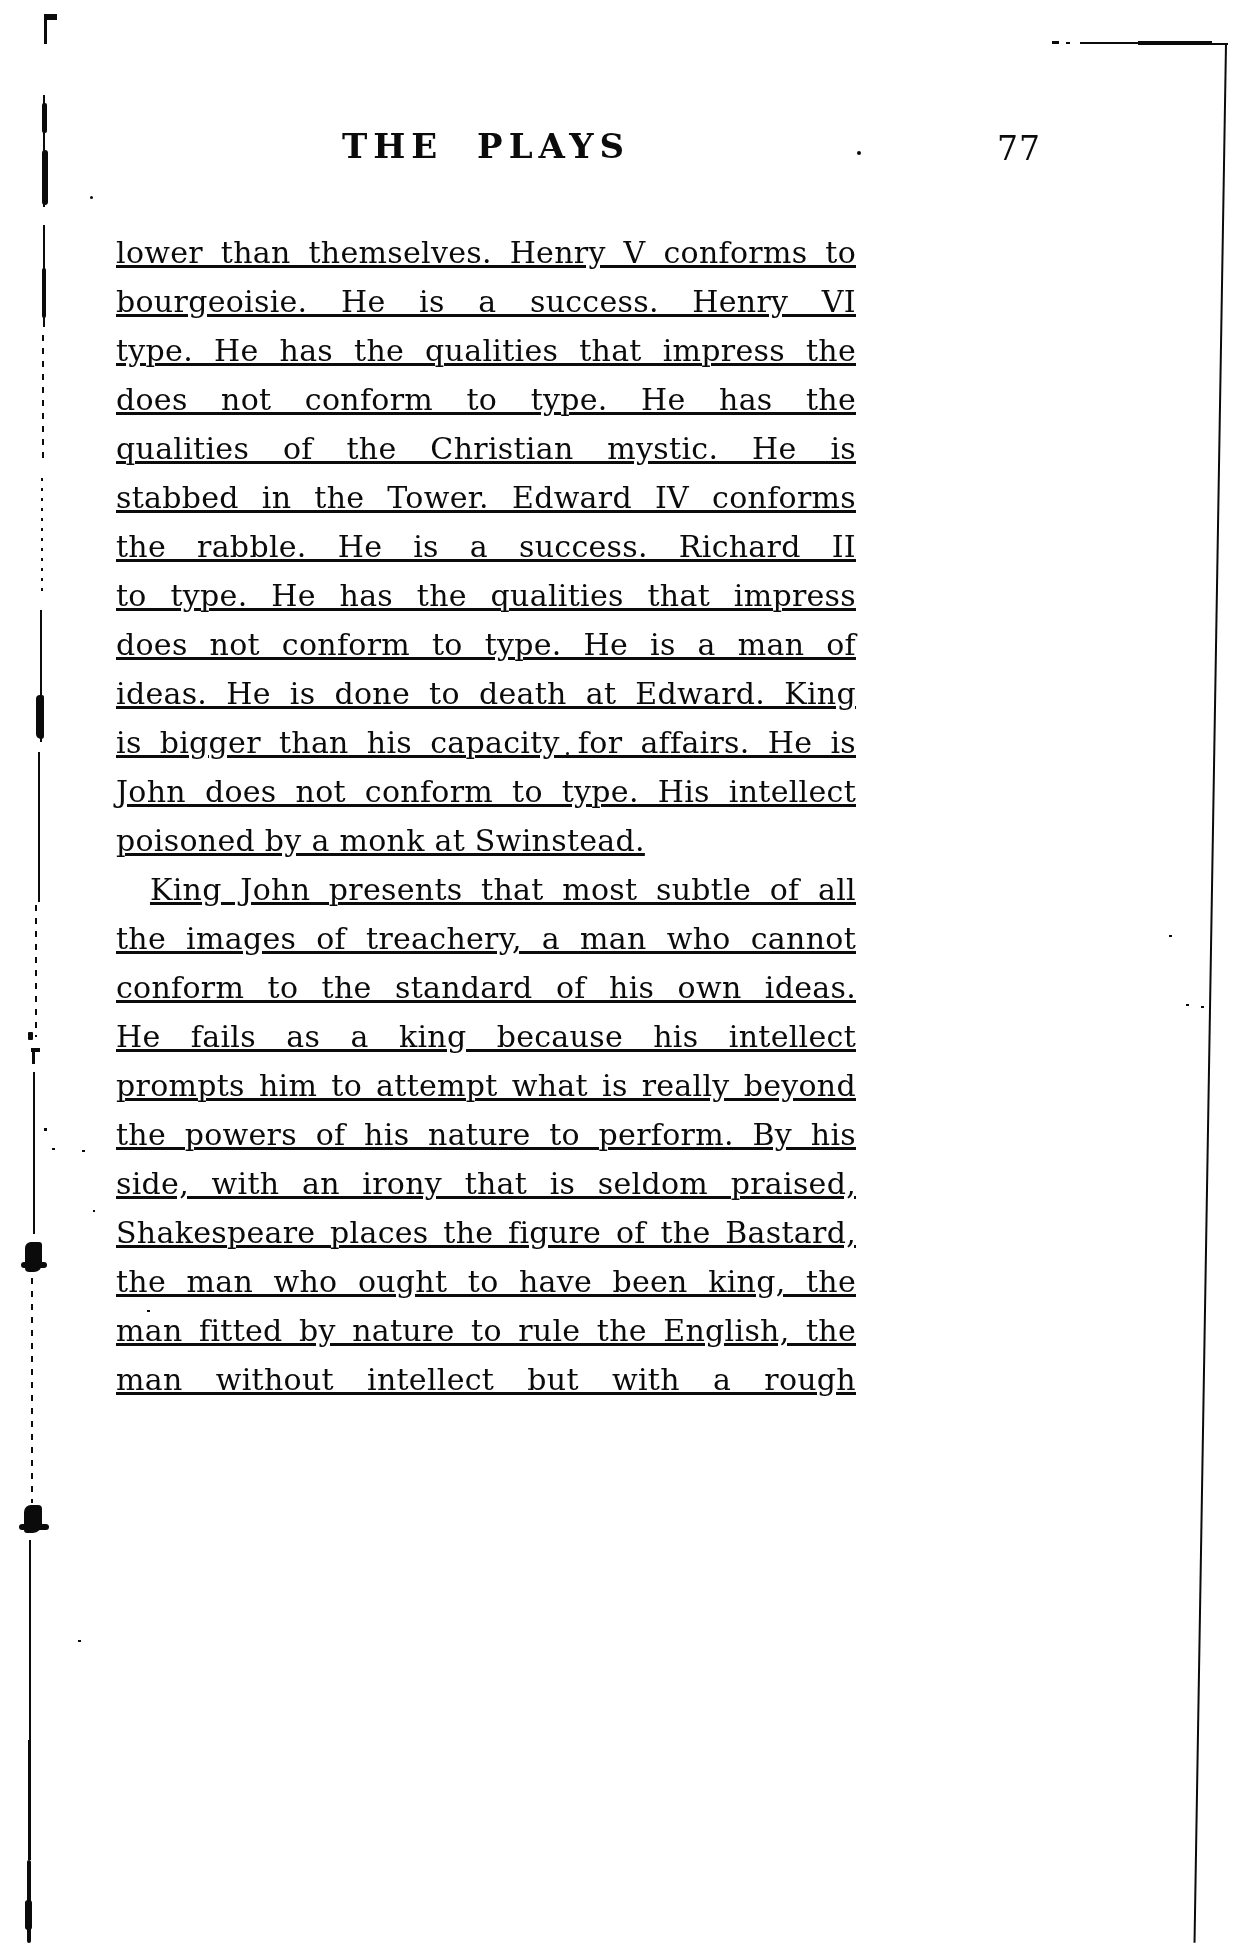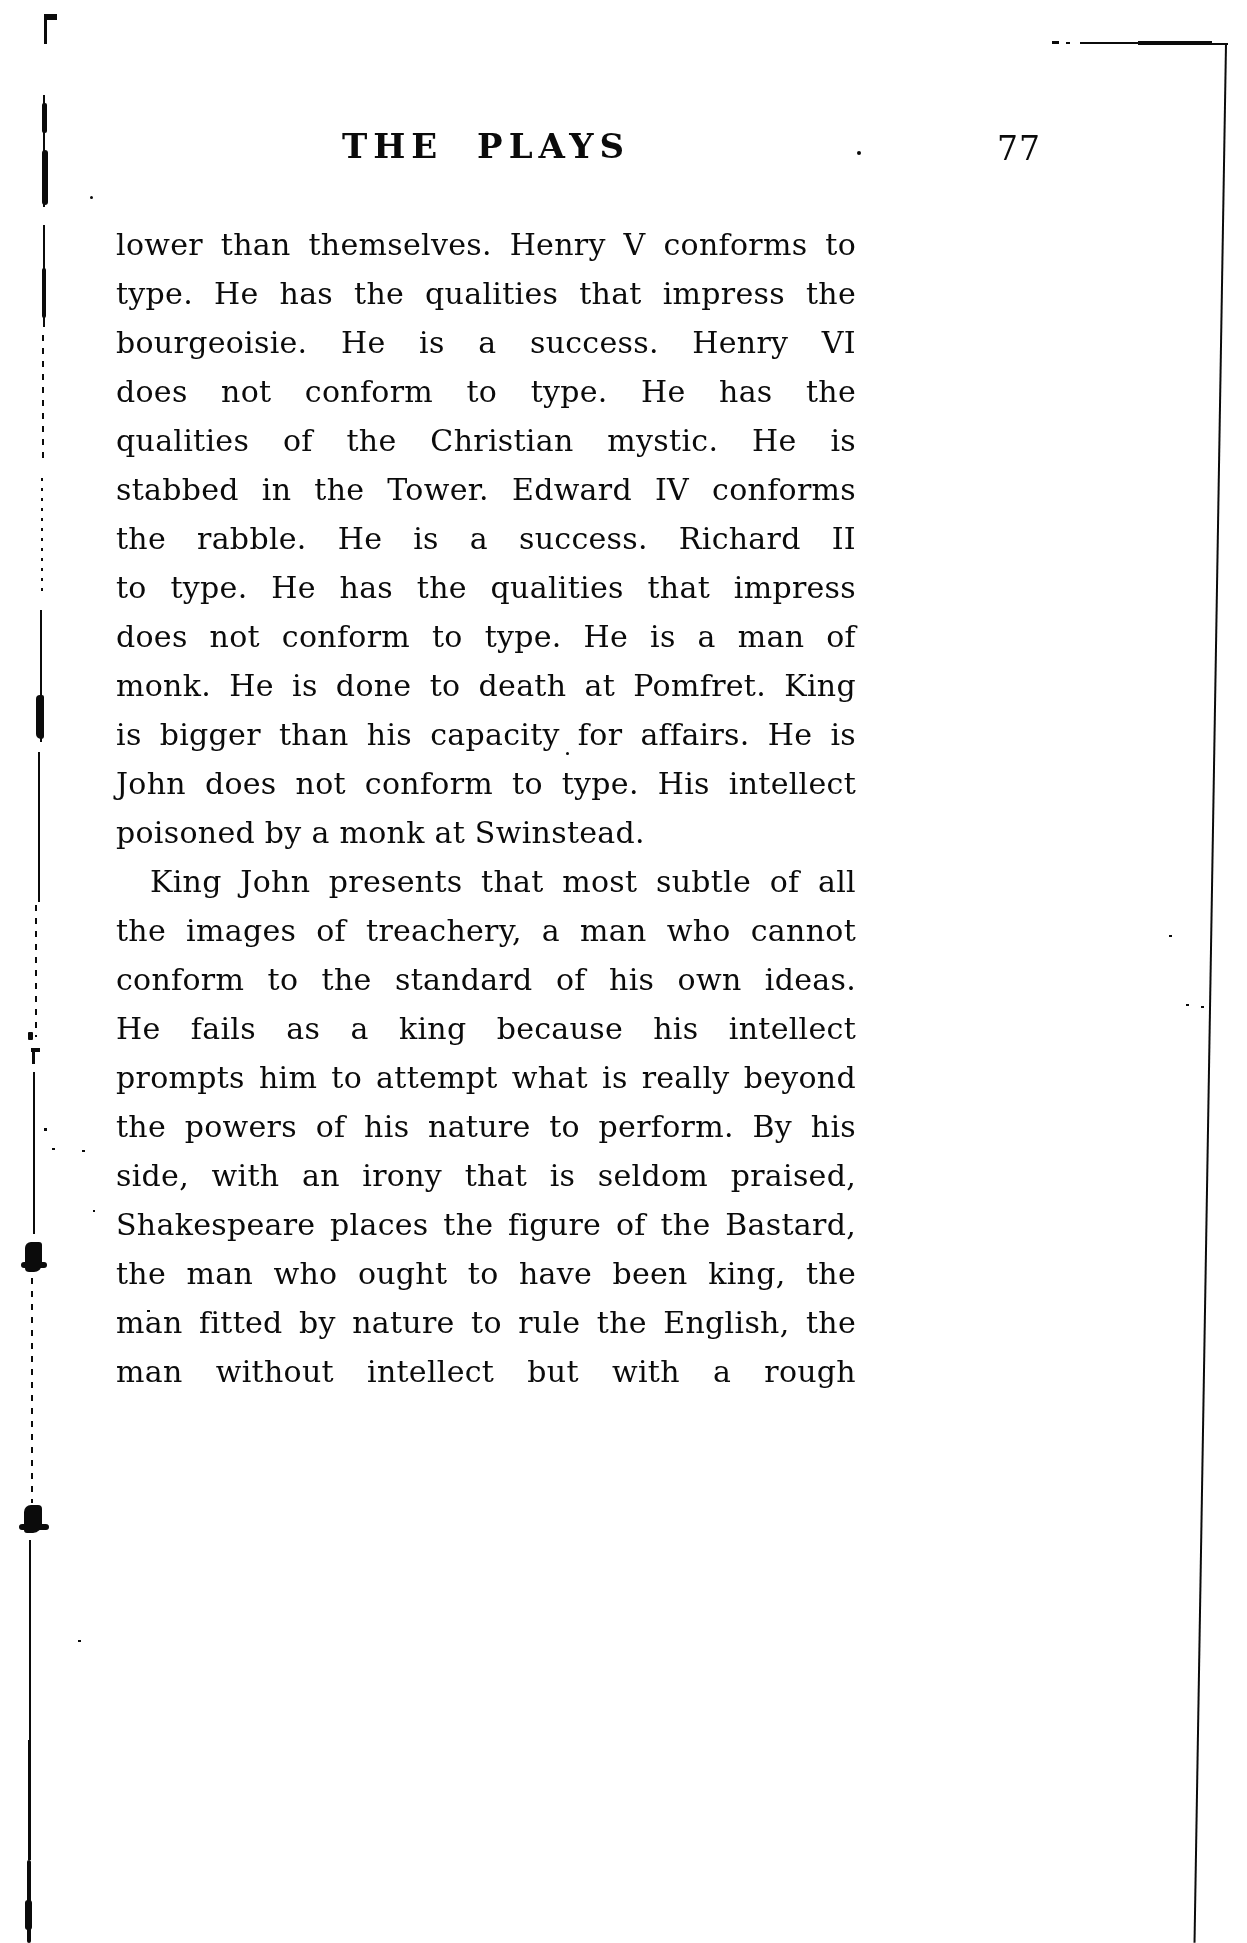--- a/index.html
+++ b/index.html
@@ -26,21 +26,21 @@
   .page-number {
     position: absolute;
     left: 997px; top: 129px;
     font-size: 33px; font-weight: normal;
     letter-spacing: 1px;
   }
 
   
   .page-text {
     position: absolute;
-    left: 116px; top: 220px; width: 740px;
+    left: 116px; top: 228px; width: 740px; text-decoration: underline;
   }
   .para { margin: 0; padding: 0; }
   .line {
     display: block;
     height: 49px; line-height: 49px;
     font-size: 30px;
     letter-spacing: 0.3px;
     text-align: justify;
     text-align-last: justify;
     white-space: normal;
@@ -63,29 +63,29 @@
 <div class="page">
 
   <div>
     <div class="running-title">THE PLAYS</div>
     <div class="page-number">77</div>
   </div>
 
   <div class="page-text">
     <div class="para">
       <span class="line">lower than themselves.  Henry V conforms to</span>
+      <span class="line">bourgeoisie.  He is a success.  Henry VI</span>
       <span class="line">type.  He has the qualities that impress the</span>
-      <span class="line">bourgeoisie.  He is a success.  Henry VI</span>
       <span class="line">does not conform to type.  He has the</span>
       <span class="line">qualities of the Christian mystic.  He is</span>
       <span class="line">stabbed in the Tower.  Edward IV conforms</span>
       <span class="line">the rabble.  He is a success.  Richard II</span>
       <span class="line">to type.  He has the qualities that impress</span>
       <span class="line">does not conform to type.  He is a man of</span>
-      <span class="line">monk.  He is done to death at Pomfret.  King</span>
+      <span class="line">ideas.  He is done to death at Edward.  King</span>
       <span class="line">is bigger than his capacity for affairs.  He is</span>
       <span class="line">John does not conform to type.  His intellect</span>
       <span class="line last">poisoned by a monk at Swinstead.</span>
     </div>
     <div class="para">
       <span class="line indent">King John presents that most subtle of all</span>
       <span class="line">the images of treachery, a man who cannot</span>
       <span class="line">conform to the standard of his own ideas.</span>
       <span class="line">He fails as a king because his intellect</span>
       <span class="line">prompts him to attempt what is really beyond</span>

